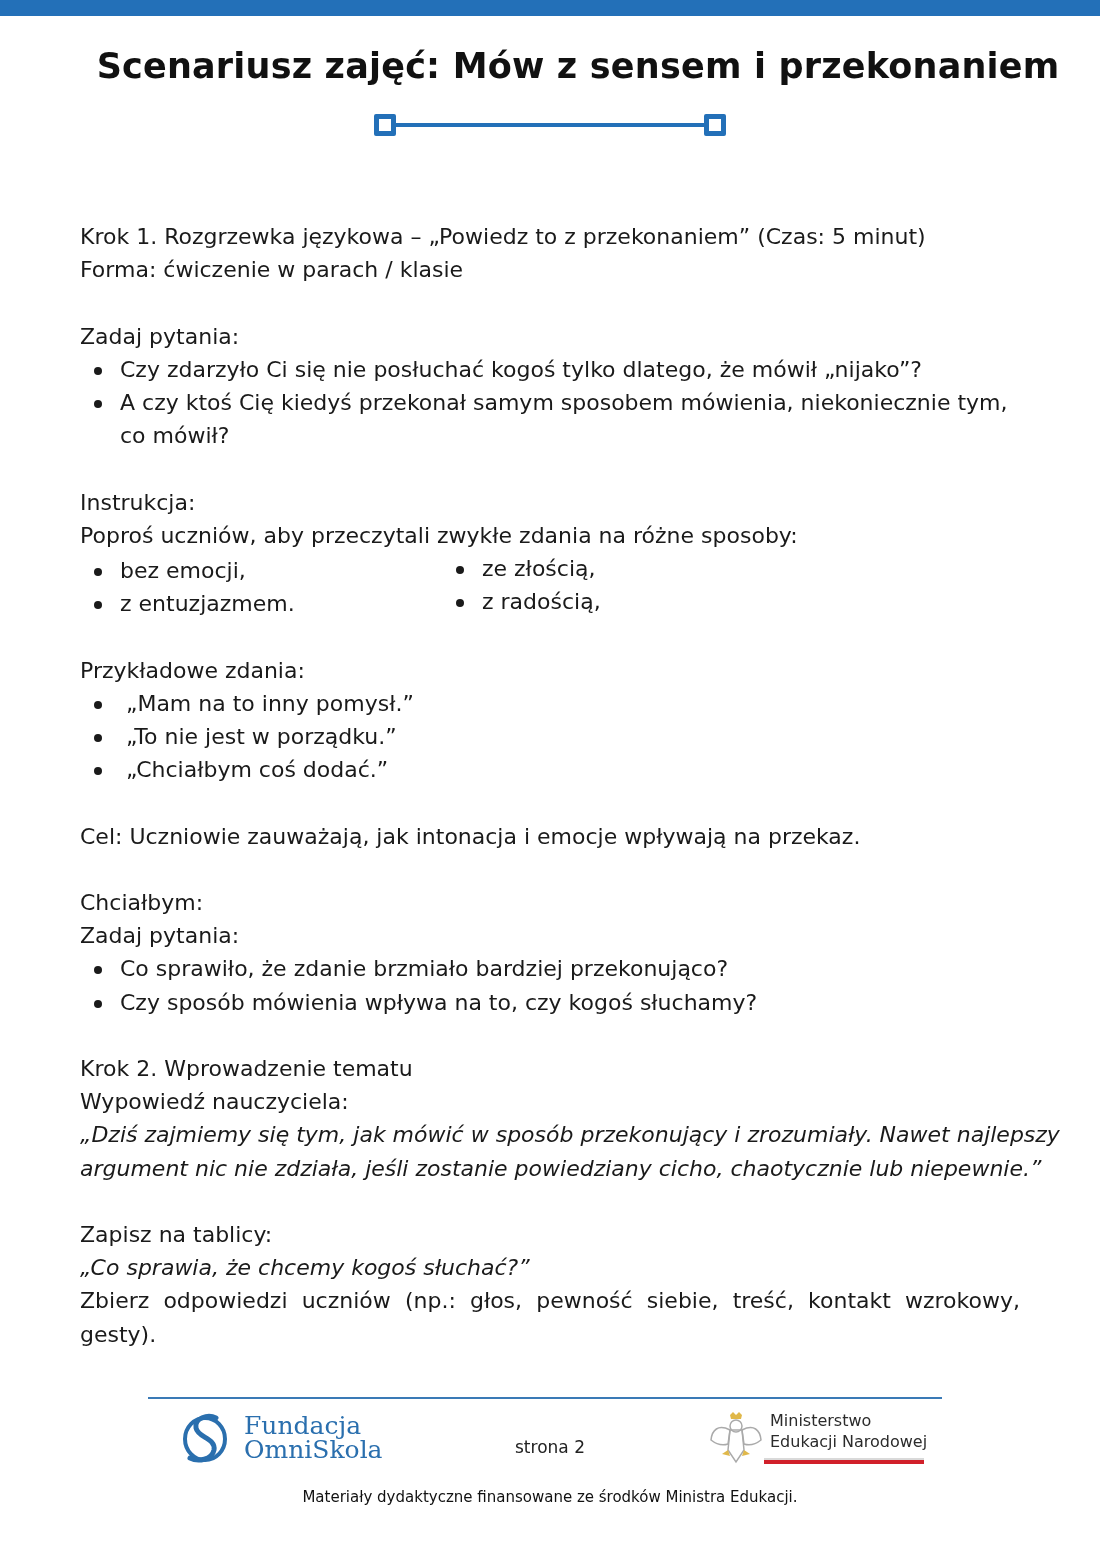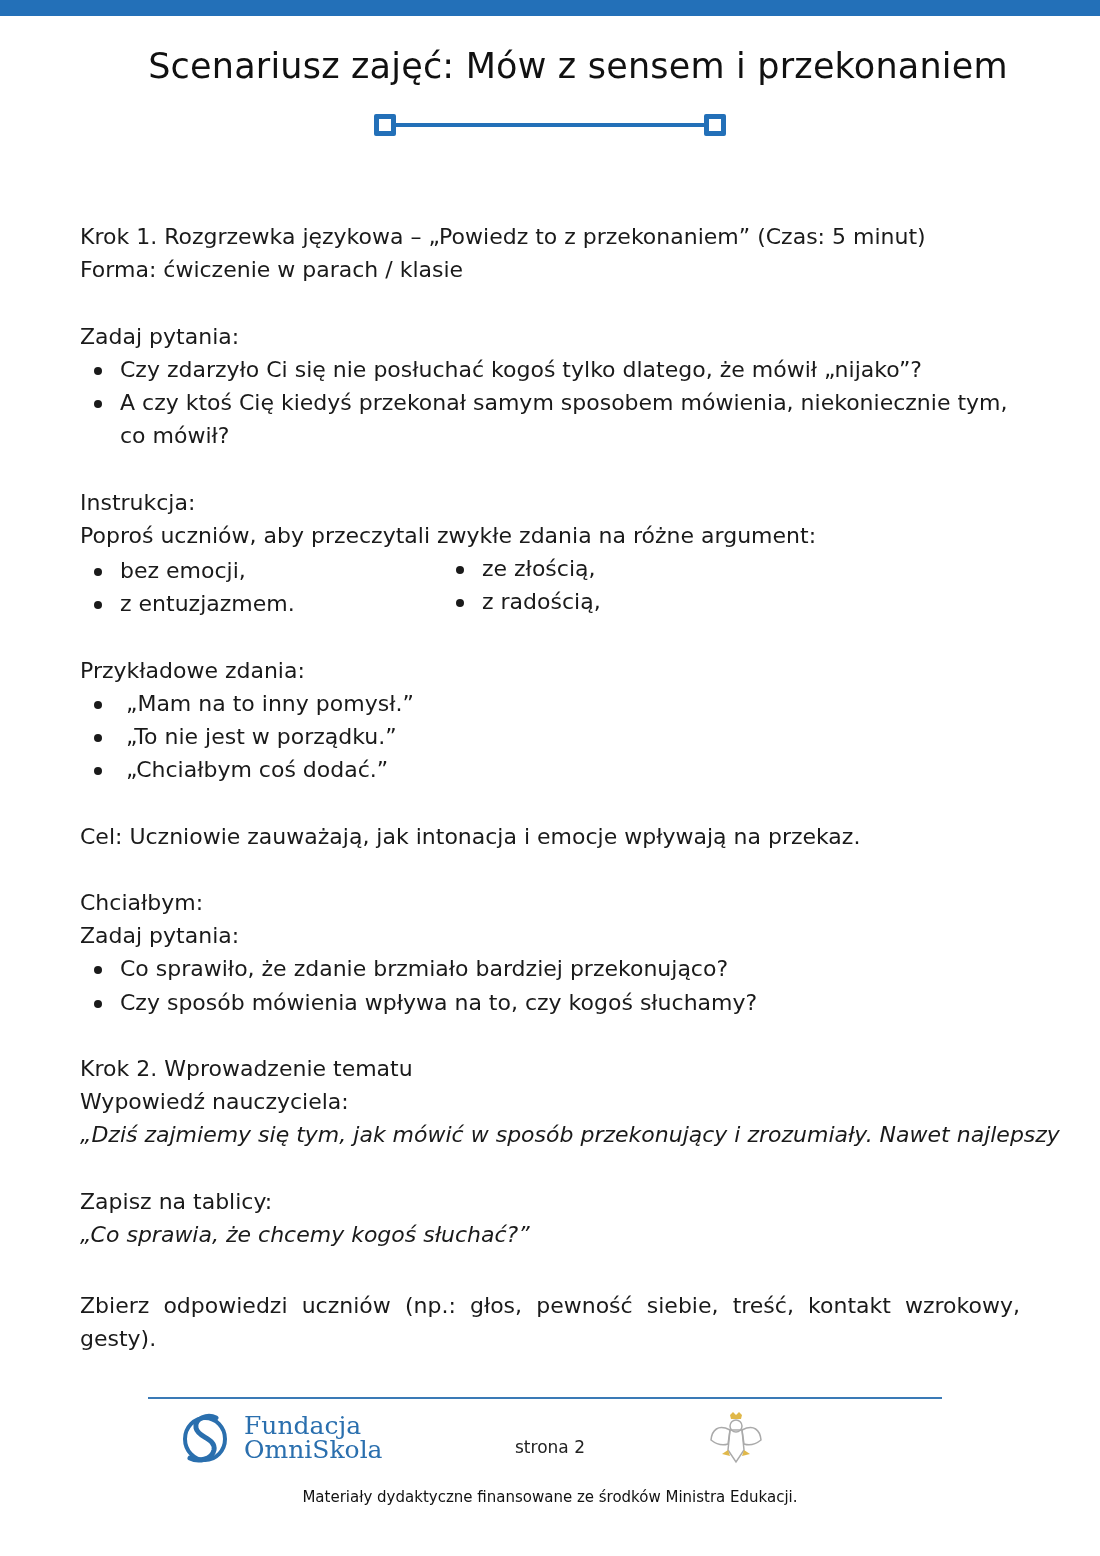--- a/index.html
+++ b/index.html
@@ -1,38 +1,38 @@
 <!DOCTYPE html>
 <html><head>
   <meta charset="utf-8">
   <style>
     * { margin: 0; padding: 0; box-sizing: border-box; }
     html, body { width: 1100px; height: 1556px; background: #ffffff; }
     body { position: relative; font-family: "DejaVu Sans", "Liberation Sans", sans-serif; color: #1a1a1a; overflow: hidden; }
     .top-bar { position: absolute; left: 0; top: 0; width: 1100px; height: 16px; background: #2370b8; }
-    .title { position: absolute; left: 0; top: 46px; width: 1100px; text-align: center; font-size: 35px; font-weight: normal; letter-spacing: 0.2px; color: #111; padding-left: 56px; }
+    .title { position: absolute; left: 0; top: 46px; width: 1100px; text-align: center; font-size: 35px; font-weight: bold; letter-spacing: 0.2px; color: #111; padding-left: 56px; }
     .divider { position: absolute; left: 374px; top: 114px; width: 352px; height: 22px; }
     .divider .line { position: absolute; left: 10px; right: 10px; top: 9px; height: 4px; background: #2370b8; }
     .divider .sq { position: absolute; top: 0; width: 22px; height: 22px; border: 5px solid #2370b8; border-radius: 2px; background: #fff; }
     .divider .sq.l { left: 0; } .divider .sq.r { right: 0; }
 
     .content { position: absolute; left: 80px; top: 220px; width: 940px; font-size: 22px; line-height: 33.2px; }
     .content p { white-space: nowrap; }
     .blank { height: 33.2px; }
     .b { font-weight: normal; }
     .i { font-style: italic; }
     ul.bl { list-style: none; }
     ul.bl li { position: relative; padding-left: 40px; }
     ul.bl li::before { content: ""; position: absolute; left: 14px; top: 14px; width: 8px; height: 8px; border-radius: 50%; background: #1a1a1a; }
     ul.bl.q li { padding-left: 46px; }
     .wrap { white-space: normal !important; }
     .cols { display: flex; }
     .cols ul { width: 362px; }
     .cols ul.second { margin-top: 2px; }
-    .justify { text-align: justify; text-align-last: left; white-space: normal !important; word-spacing: 6px; margin-top: 38px; }
+    .justify { text-align: justify; text-align-last: left; white-space: normal !important; word-spacing: 6px; }
 
     .footer-line { position: absolute; left: 148px; top: 1397px; width: 794px; height: 2px; background: #3a7ab6; }
     .omni { position: absolute; left: 180px; top: 1412px; display: flex; align-items: center; }
     .omni-text { margin-left: 14px; font-family: "DejaVu Serif", "Liberation Serif", serif; color: #2a6fae; font-size: 25px; line-height: 24px; }
     .page-no { position: absolute; left: 0; width: 1100px; top: 1437px; text-align: center; font-size: 17px; color: #222; }
     .men { position: absolute; left: 708px; top: 1410px; display: flex; align-items: flex-start; }
     .men-text { margin-left: 6px; font-size: 16px; line-height: 21px; color: #2b2b2b; }
     .men-bar { margin-top: 6px; width: 160px; height: 6px; border-top: 2px solid #d9d9d9; background: #d1202a; }
     .funding { position: absolute; left: 0; width: 1100px; top: 1488px; text-align: center; font-size: 15px; color: #111; }
   </style>
@@ -53,21 +53,21 @@
   <p><span class="b">Krok 1</span><span>. Rozgrzewka językowa – „Powiedz to z przekonaniem” (Czas: 5 minut)</span></p>
   <p>Forma: ćwiczenie w parach / klasie</p>
   <div class="blank"></div>
   <p>Zadaj pytania:</p>
   <ul class="bl">
     <li><span>Czy zdarzyło Ci się nie posłuchać kogoś tylko dlatego, że mówił „nijako”?</span></li>
     <li class="wrap" style="padding-right:0;"><span>A czy ktoś Cię kiedyś przekonał samym sposobem mówienia, niekoniecznie tym, co mówił?</span></li>
   </ul>
   <div class="blank"></div>
   <p>Instrukcja:</p>
-  <p>Poproś uczniów, aby przeczytali zwykłe zdania na różne argument:</p>
+  <p>Poproś uczniów, aby przeczytali zwykłe zdania na różne sposoby:</p>
   <div class="cols">
     <ul class="bl second">
       <li>bez emocji,</li>
       <li>z entuzjazmem.</li>
     </ul>
     <ul class="bl">
       <li>ze złością,</li>
       <li>z radością,</li>
     </ul>
   </div>
@@ -84,20 +84,21 @@
   <p>Chciałbym:</p>
   <p>Zadaj pytania:</p>
   <ul class="bl">
     <li>Co sprawiło, że zdanie brzmiało bardziej przekonująco?</li>
     <li>Czy sposób mówienia wpływa na to, czy kogoś słuchamy?</li>
   </ul>
   <div class="blank"></div>
   <p><span class="b">Krok 2</span><span>. Wprowadzenie tematu</span></p>
   <p>Wypowiedź nauczyciela:</p>
   <p class="i">„Dziś zajmiemy się tym, jak mówić w sposób przekonujący i zrozumiały. Nawet najlepszy</p>
+  <p class="i">argument nic nie zdziała, jeśli zostanie powiedziany cicho, chaotycznie lub niepewnie.”</p>
   <div class="blank"></div>
   <p>Zapisz na tablicy:</p>
   <p class="i">„Co sprawia, że chcemy kogoś słuchać?”</p>
   <p class="justify">Zbierz odpowiedzi uczniów (np.: głos, pewność siebie, treść, kontakt wzrokowy, gesty).</p>
 </div>
 
 <div class="footer-line"></div>
 
 <div class="omni">
   <svg width="50" height="52" viewBox="0 0 50 52">
@@ -115,15 +116,22 @@
 <div class="men">
   <svg width="56" height="60" viewBox="0 0 56 60">
     <path d="M22 5 L25 2 L28 5 L31 2 L34 5 L33 9 L23 9 Z" fill="#e0b84a"></path>
     <ellipse cx="28" cy="16" rx="6" ry="6" fill="none" stroke="#aaa" stroke-width="1.5"></ellipse>
     <path d="M22 20 C10 14 4 20 3 30 C8 34 14 36 20 34 Z" fill="none" stroke="#aaa" stroke-width="1.5"></path>
     <path d="M34 20 C46 14 52 20 53 30 C48 34 42 36 36 34 Z" fill="none" stroke="#aaa" stroke-width="1.5"></path>
     <path d="M22 20 L34 20 L36 40 L28 52 L20 40 Z" fill="none" stroke="#aaa" stroke-width="1.5"></path>
     <path d="M14 44 L20 40 L22 46 Z" fill="#e0b84a"></path>
     <path d="M42 44 L36 40 L34 46 Z" fill="#e0b84a"></path>
   </svg>
+  <div>
+    <div class="men-text">
+      <div>Ministerstwo</div>
+      <div>Edukacji Narodowej</div>
+    </div>
+    <div class="men-bar"></div>
+  </div>
 </div>
 
 <div class="funding">Materiały dydaktyczne finansowane ze środków Ministra Edukacji.</div>
 
 </body></html>

